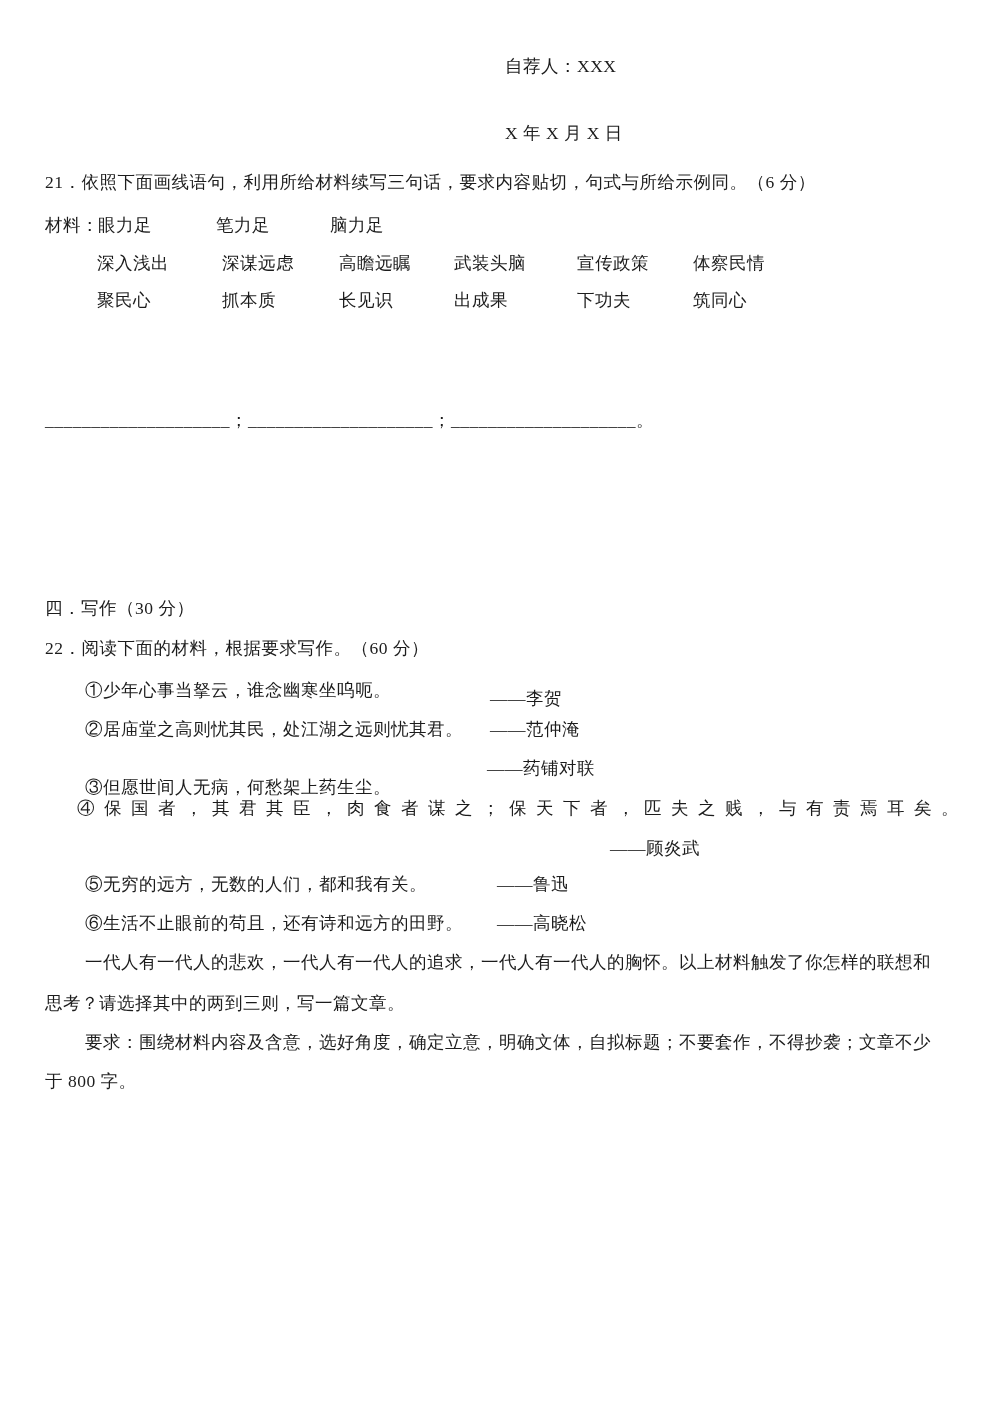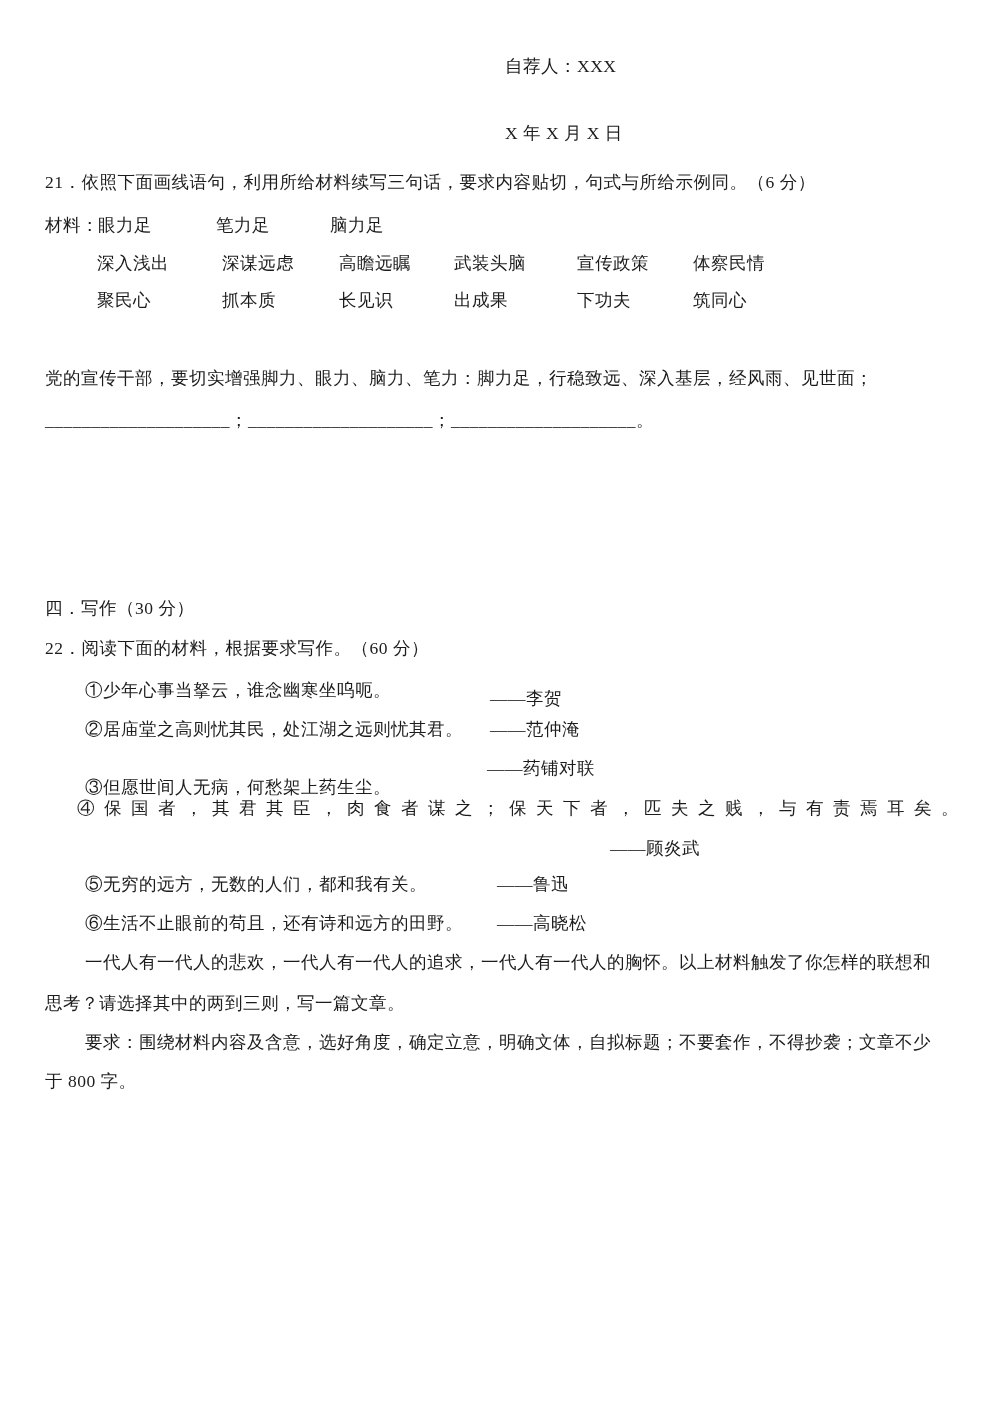--- a/index.html
+++ b/index.html
@@ -50,21 +50,20 @@
 
   <div>
     <span class="line" style="left:97px; top:288px;">聚民心</span>
     <span class="line" style="left:222px; top:288px;">抓本质</span>
     <span class="line" style="left:339px; top:288px;">长见识</span>
     <span class="line" style="left:454px; top:288px;">出成果</span>
     <span class="line" style="left:577px; top:288px;">下功夫</span>
     <span class="line" style="left:693px; top:288px;">筑同心</span>
   </div>
 
-  <div class="line" style="left:45px; top:366px;">党的宣传干部，要切实增强脚力、眼力、脑力、笔力：脚力足，行稳致远、深入基层，经风雨、见世面；</div>
 
   <div class="line" style="left:45px; top:408px;">____________________；____________________；____________________。</div>
 
   <div class="line" style="left:45px; top:596px;">四．写作（30 分）</div>
 
   <div class="line" style="left:45px; top:636px;">22．阅读下面的材料，根据要求写作。（60 分）</div>
 
   <div>
     <span class="line" style="left:85px; top:678px;">①少年心事当拏云，谁念幽寒坐呜呃。</span>
     <span class="line" style="left:490px; top:678px;margin-top:8px;">——李贺</span>

